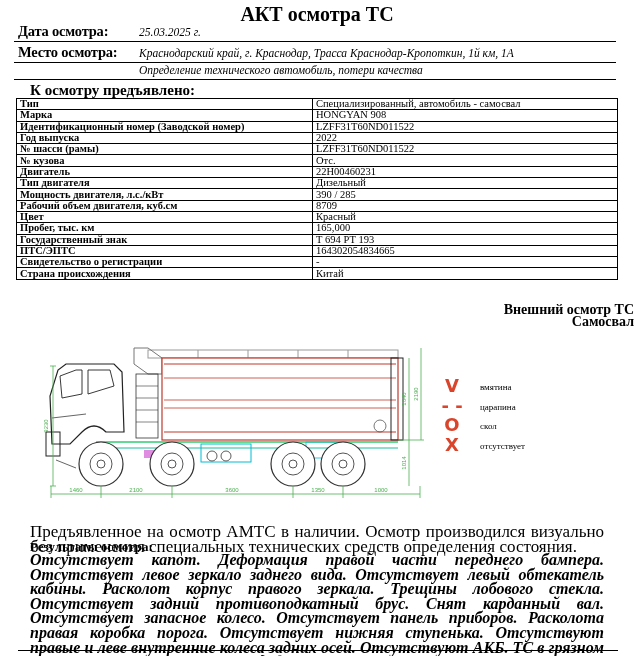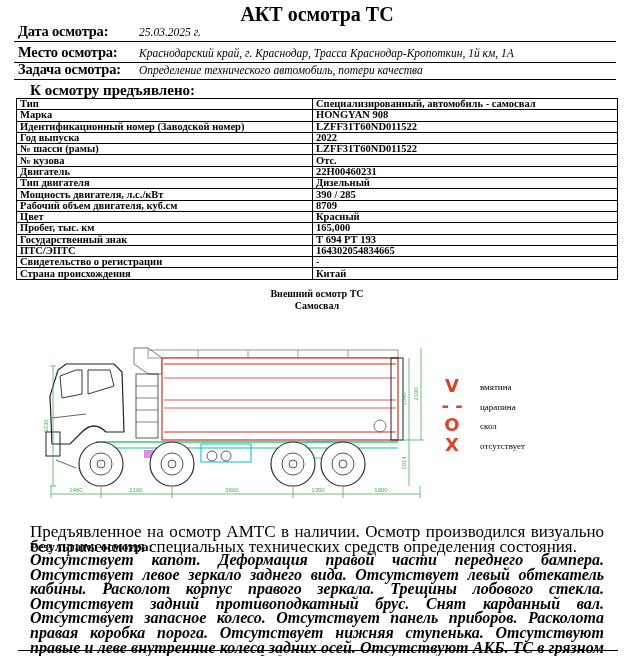--- a/index.html
+++ b/index.html
@@ -10,23 +10,23 @@
 
   .hdr-row { position: absolute; left: 14px; width: 602px; height: 19px; border-bottom: 1.2px solid #000; }
   .hdr-row .lbl { position: absolute; left: 4px; bottom: 1px; font-weight: bold; font-size: 14.5px; letter-spacing: -0.2px; }
   .hdr-row .val { position: absolute; left: 125px; bottom: 3px; font-style: italic; font-size: 11.5px; }
 
   .section-title { position: absolute; top: 82px; left: 30px; font-weight: bold; font-size: 15px; text-align: right; }
 
   table.specs { position: absolute; top: 98px; left: 16px; width: 602px; border-collapse: collapse; font-size: 10.5px; }
   table.specs td { border: 1.2px solid #000; height: 11.3px; line-height: 10px; padding: 0 3px; white-space: nowrap; }
   table.specs td.k { width: 296px; font-weight: bold; }
-  table.specs td.v { font-weight: bold; }
-
-  .fig-title { position: absolute; top: 288px; left: 0; width: 634px; text-align: center; font-weight: bold; font-size: 10px; line-height: 12px; }
+  table.specs td.v { font-weight: normal; }
+
+  .fig-title { position: absolute; top: 304px; left: 0; width: 634px; text-align: right; font-weight: bold; font-size: 14px; line-height: 12px; }
 
   .diagram { position: absolute; top: 336px; left: 36px; width: 390px; height: 164px; }
 
   .legend { position: absolute; left: 440px; top: 377px; }
   .legend .item { position: relative; height: 19.5px; }
   .legend .sym { position: absolute; left: 0; width: 24px; text-align: center; color: #d9442b; font-family: "DejaVu Sans", sans-serif; font-weight: bold; font-size: 18px; line-height: 18px; }
   .legend .txt { position: absolute; left: 40px; top: 5px; font-size: 9px; white-space: nowrap; }
 
   .para { position: absolute; top: 524px; left: 30px; width: 574px; font-size: 17px; line-height: 15px; text-align: justify; }
   .res-title { position: absolute; top: 539px; left: 30px; font-weight: bold; font-size: 13px; }
@@ -40,21 +40,20 @@
 
 <div class="hdr-row" style="top:23px;">
   <span class="lbl">Дата осмотра:</span>
   <span class="val">25.03.2025 г.</span>
 </div>
 <div class="hdr-row" style="top:44px;">
   <span class="lbl">Место осмотра:</span>
   <span class="val">Краснодарский край, г. Краснодар, Трасса Краснодар-Кропоткин, 1й км, 1А</span>
 </div>
 <div class="hdr-row" style="top:61px;">
-  <span class="lbl">Задача осмотра:</span>
   <span class="val">Определение технического автомобиль, потери качества</span>
 </div>
 
 <div class="section-title">К осмотру предъявлено:</div>
 
 <table class="specs">
   <tbody id="specs-body">
       <tr>
         <td class="k">Тип</td>
         <td class="v">Специализированный, автомобиль - самосвал</td>

